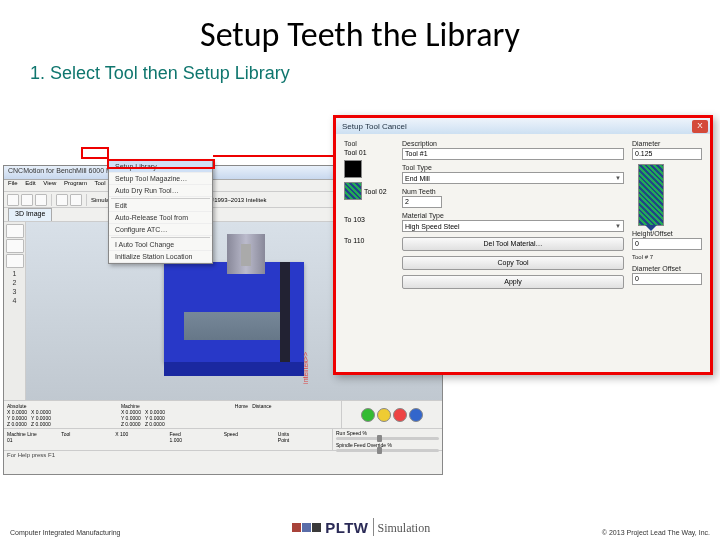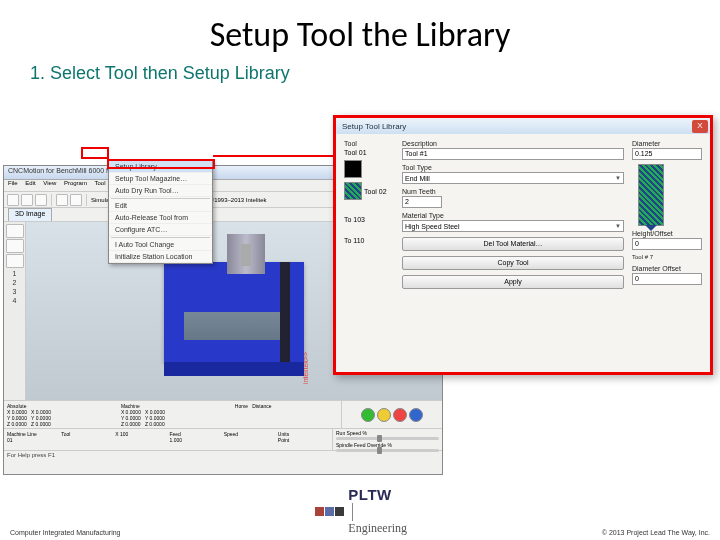--- a/index.html
+++ b/index.html
@@ -94,30 +94,30 @@
   .slider::after { content: ''; position: absolute; left: 40%; top: -2px; width: 5px; height: 7px; background: #888; border-radius: 1px; }
   .bottom-status { height: 14px; padding: 1px 3px; font-size: 6px; color: #444; }
   
   
   .slide-footer { position: absolute; bottom: 0; left: 0; right: 0; height: 30px; display: flex; justify-content: space-between; align-items: flex-end; padding: 0 10px 4px; }
   .footer-left { font-size: 7px; color: #333; }
   .footer-logo { display: flex; align-items: center; gap: 4px; }
   .logo-boxes { display: flex; gap: 1px; }
   .logo-box { width: 9px; height: 9px; }
   .lb1 { background: #a8433a; } .lb2 { background: #5a6da8; } .lb3 { background: #3a3a3a; }
-  .logo-text { display: flex; align-items: flex-start; flex-direction: column; }
+  .logo-text { display: flex; align-items: flex-end; }
   .logo-pltw { font-size: 15px; font-weight: bold; color: #2a2a56; letter-spacing: 0.5px; }
   .logo-bar { width: 1px; height: 18px; background: #888; margin: 0 4px; }
   .logo-eng { font-size: 12px; color: #555; font-family: Georgia, serif; }
   .footer-right { font-size: 7px; color: #333; }
 </style>
 </head>
 <body>
 
-<h1 class="slide-title">Setup Tool the Library</h1>
+<h1 class="slide-title">Setup Teeth the Library</h1>
 <div class="instruction">1. Select Tool then Setup Library</div>
 
 <div class="screenshot-area">
 
   <div class="cnc-window">
     <div class="cnc-titlebar">CNCMotion for BenchMill 6000 Machining Center</div>
     <div class="cnc-menubar">
       <span>File</span>
       <span>Edit</span>
       <span>View</span>
@@ -241,21 +241,21 @@
     <div class="menu-item">I Auto Tool Change</div>
     <div class="menu-item">Initialize Station Location</div>
   </div>
 
   <div class="red-box-menu"></div>
   <div class="red-box-item"></div>
   <div class="red-arrow"></div>
 
   <div class="dialog">
     <div class="dialog-titlebar">
-      <span class="dialog-title">Setup Tool Library</span>
+      <span class="dialog-title">Setup Tool Cancel</span>
       <span class="dialog-close">X</span>
     </div>
     <div class="dialog-body">
       <div class="tool-list">
         <div class="tool-list-label">Tool</div>
         <div class="tool-row">
           <span class="tool-num">Tool 01</span>
         </div>
         <div class="tool-row">
           <div class="tool-swatch swatch-black"></div>
@@ -331,17 +331,17 @@
   <div class="footer-left">Computer Integrated Manufacturing</div>
   <div class="footer-logo">
     <div class="logo-boxes">
       <div class="logo-box lb1"></div>
       <div class="logo-box lb2"></div>
       <div class="logo-box lb3"></div>
     </div>
     <div class="logo-text">
       <span class="logo-pltw">PLTW</span>
       <span class="logo-bar"></span>
-      <span class="logo-eng">Engineering</span>
+      <span class="logo-eng">Simulation</span>
     </div>
   </div>
   <div class="footer-right">© 2013 Project Lead The Way, Inc.</div>
 </div>
 
 </body></html>

